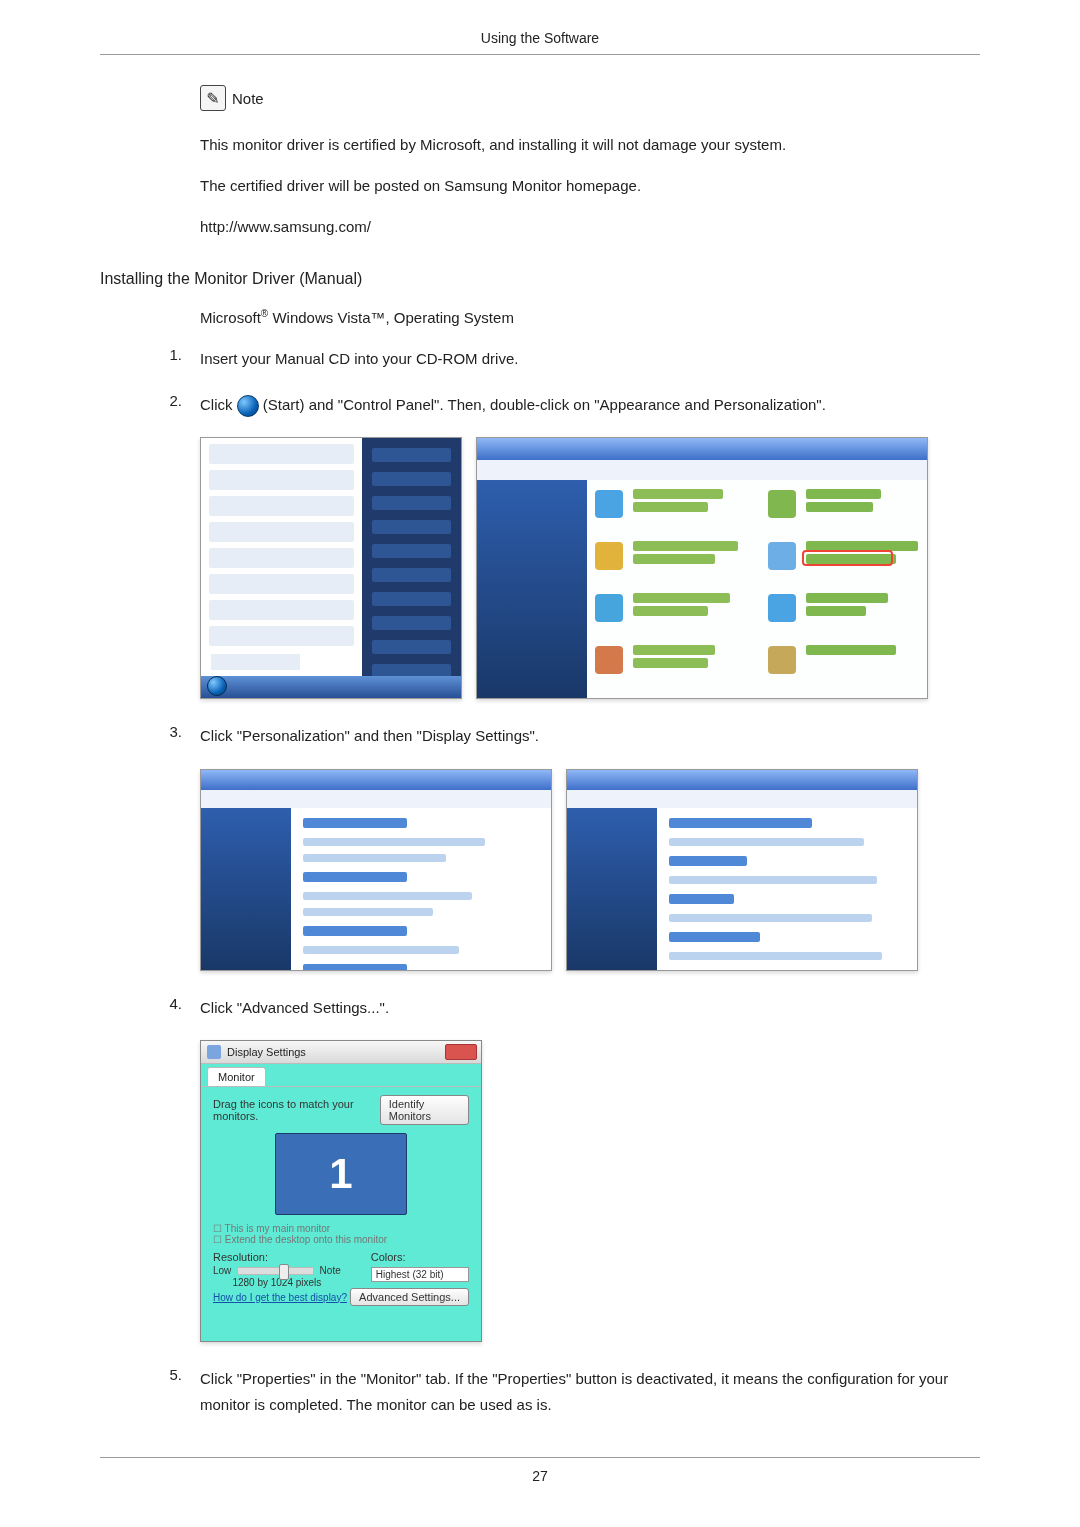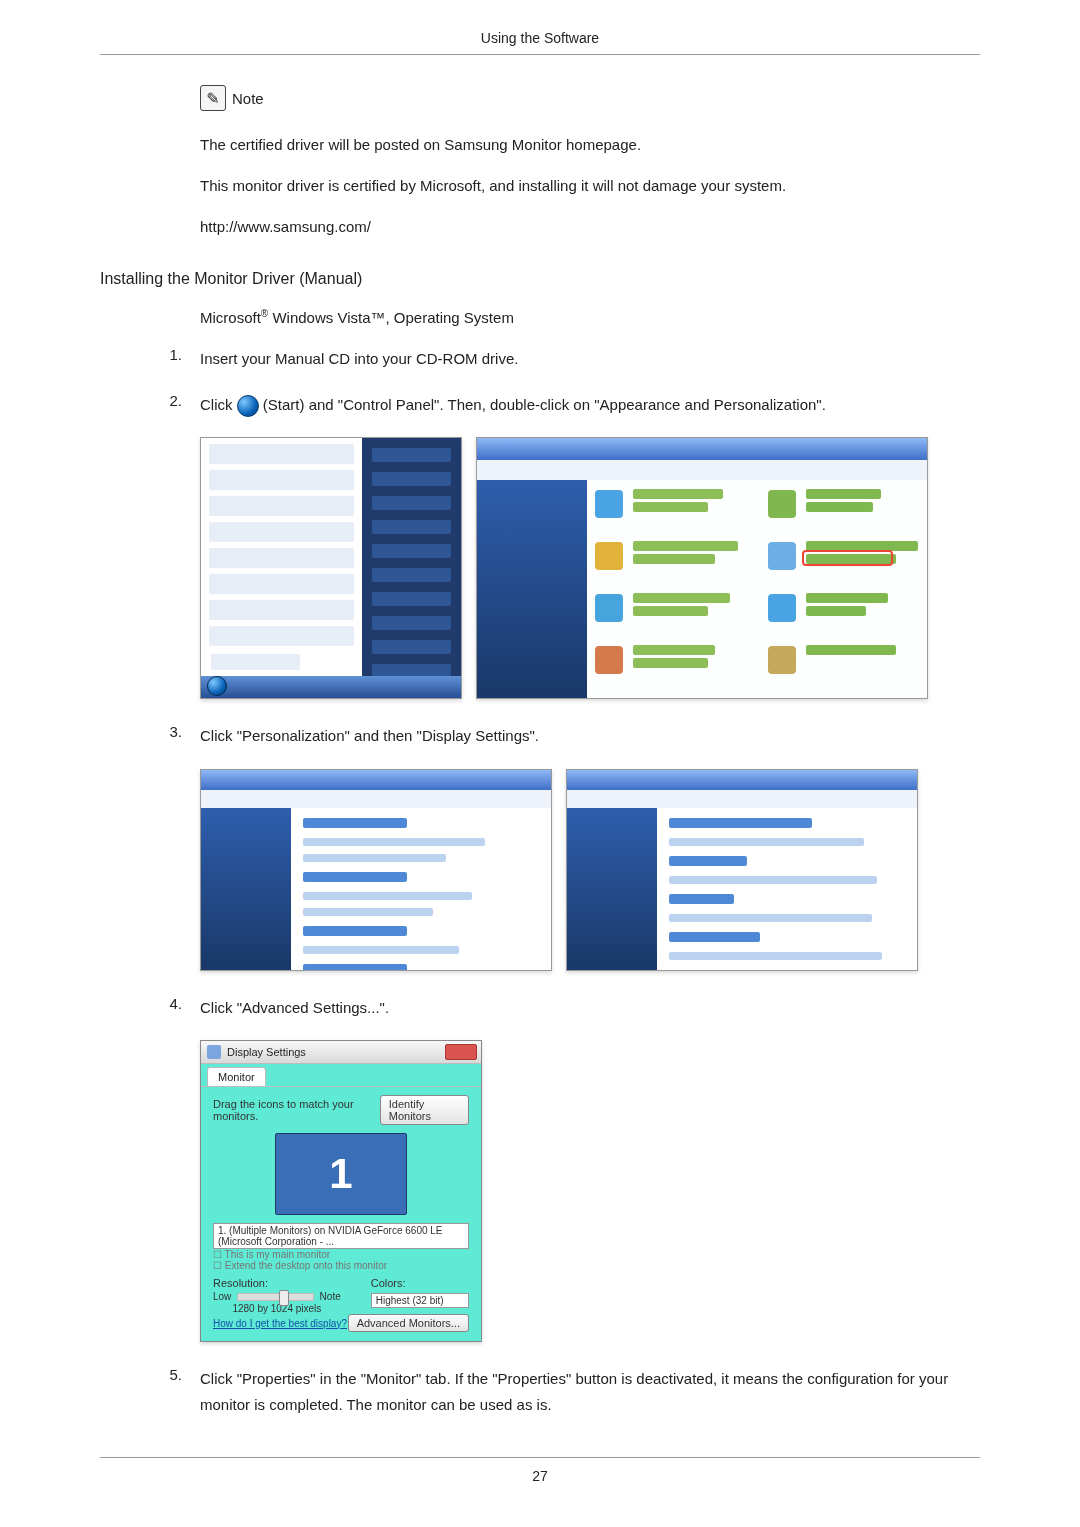--- a/index.html
+++ b/index.html
@@ -179,22 +179,22 @@
 <div class="running-head">Using the Software</div>
 <hr class="rule">
 
 <div class="note-block">
   <div class="note-icon-row">
     <span class="note-icon">✎</span>
     <span class="note-label">Note</span>
   </div>
 </div>
 <div class="body-text">
+  <p>This monitor driver is certified by Microsoft, and installing it will not damage your system.</p>
   <p>The certified driver will be posted on Samsung Monitor homepage.</p>
-  <p>This monitor driver is certified by Microsoft, and installing it will not damage your system.</p>
   <p>http://www.samsung.com/</p>
 </div>
 
 <h2 class="section">Installing the Monitor Driver (Manual)</h2>
 
 <div class="intro">
   <span>Microsoft</span><sup>®</sup><span> Windows Vista™</span><span>, Operating System</span>
 </div>
 
 <div class="steps">
@@ -354,21 +354,20 @@
     </div>
     <div class="ds-tab">
       <span class="tab">Monitor</span>
     </div>
     <div class="ds-body">
       <div class="ds-flex">
         <span>Drag the icons to match your monitors.</span>
         <span class="ds-btn">Identify Monitors</span>
       </div>
       <div class="ds-mon">1</div>
-      <div class="ds-sel">1. (Multiple Monitors) on NVIDIA GeForce 6600 LE (Microsoft Corporation - ...</div>
       <div class="ds-chk">☐ <span>This is my main monitor</span></div>
       <div class="ds-chk">☐ <span>Extend the desktop onto this monitor</span></div>
       <div class="ds-row2">
         <div style="flex:1.3">
           <div>Resolution:</div>
           <div style="display:flex; gap:6px; align-items:center; font-size:10px;">
             <span>Low</span>
             <div class="ds-slider" style="flex:1">
                   <div class="thumb"></div>
                 </div>
@@ -376,21 +375,21 @@
           </div>
           <div style="text-align:center; font-size:10px;">1280 by 1024 pixels</div>
         </div>
         <div style="flex:1">
           <div>Colors:</div>
           <div class="ds-sel" style="margin-top:4px">Highest (32 bit)</div>
         </div>
       </div>
       <div class="ds-flex" style="margin-top:0; align-items:center;">
         <span class="ds-link">How do I get the best display?</span>
-        <span class="ds-btn">Advanced Monitors...</span>
+        <span class="ds-btn">Advanced Settings...</span>
       </div>
 
     </div>
   </div>
 </div>
 
 <div class="steps">
 
   <div class="step">
     <div class="step-num">5.</div>

